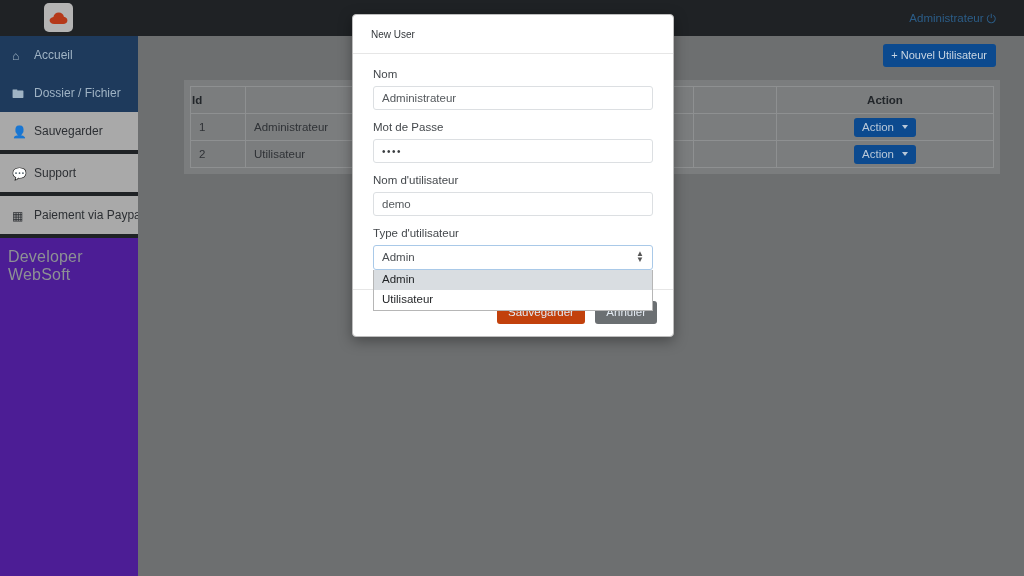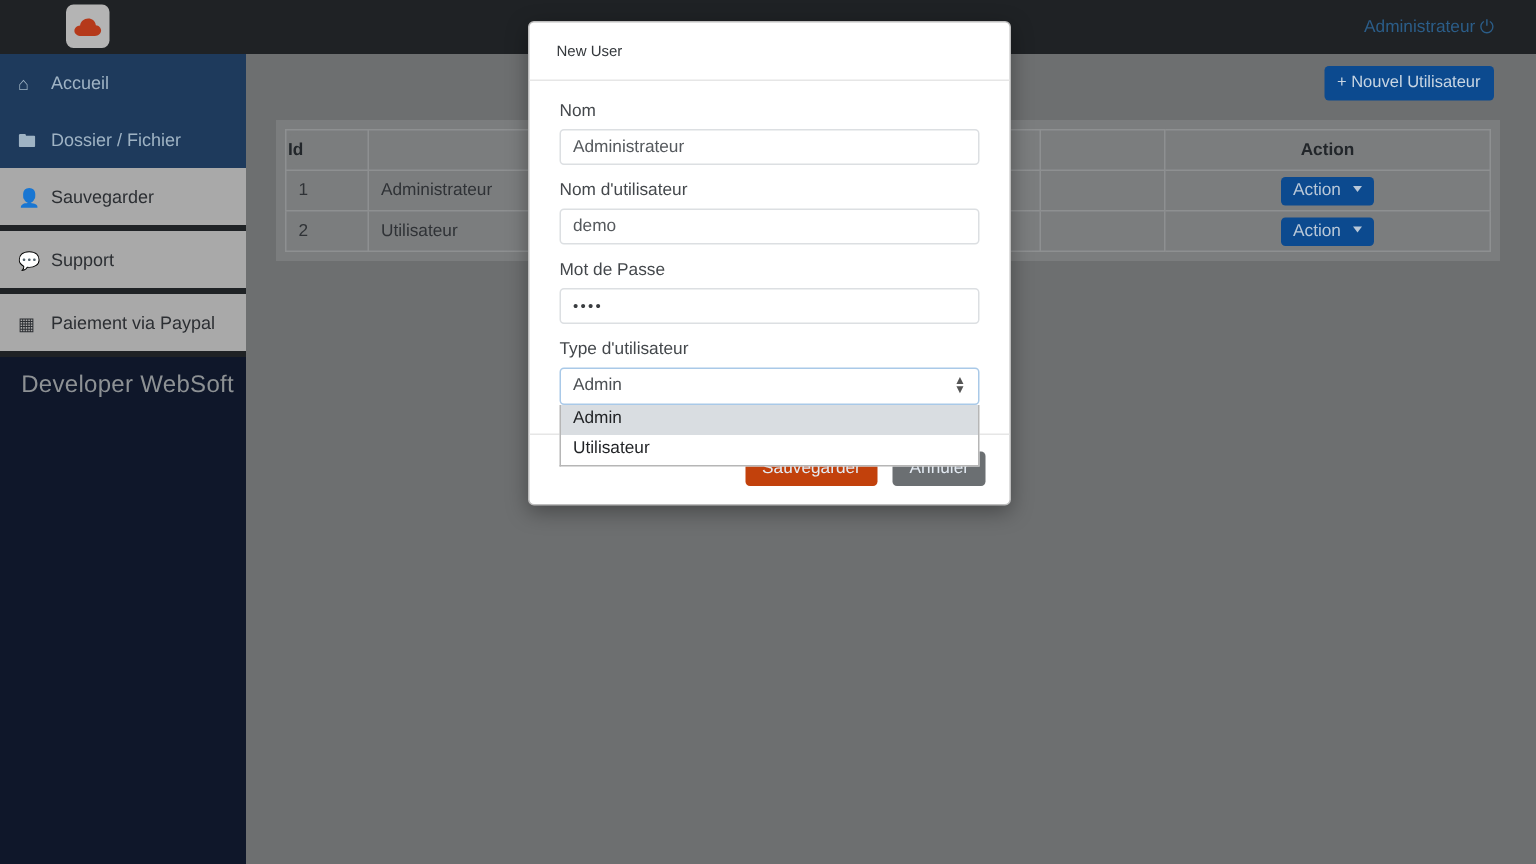--- a/index.html
+++ b/index.html
@@ -60,23 +60,23 @@
     margin-left: 3px;
     font-size: 12px;
     vertical-align: -1px;
   }
 
   
   .sidebar {
     position: absolute;
     top: 36px;
     left: 0;
-    width: 164px;
+    width: 138px;
     height: 540px;
-    background: #0f172a;
+    background: #4c1d95;
     z-index: 2;
   }
   .nav-item {
     height: 38px;
     line-height: 38px;
     padding-left: 12px;
     font-size: 12px;
     color: #26323c;
     box-sizing: border-box;
     white-space: nowrap;
@@ -88,21 +88,21 @@
     display: inline-block;
     width: 17px;
     margin-right: 5px;
     text-align: left;
     vertical-align: -1px;
   }
   .nav-gap { height: 4px; background: #1f2225; }
 
   .promo {
     padding: 10px 8px 0 8px;
-    text-align: right;
+    text-align: left;
   }
   .promo-title {
     font-size: 16px;
     color: #8d9194;
     letter-spacing: .2px;
     margin-bottom: 9px;
   }
   .promo-body {
     font-size: 11px;
     line-height: 14px;
@@ -391,27 +391,27 @@
       <div class="modal-title">New User</div>
     </div>
     <div class="modal-body">
 
       <div class="field">
         <label class="field-label">Nom</label>
         <input class="field-input" type="text" value="Administrateur" style="">
       </div>
 
       <div class="field">
+        <label class="field-label">Mot de Passe</label>
+        <input class="field-input pw" type="text" value="••••" style="">
+      </div>
+
+      <div class="field">
         <label class="field-label">Nom d'utilisateur</label>
         <input class="field-input" type="text" value="demo" style="">
-      </div>
-
-      <div class="field">
-        <label class="field-label">Mot de Passe</label>
-        <input class="field-input pw" type="text" value="••••" style="">
       </div>
 
       <div class="field">
         <label class="field-label">Type d'utilisateur</label>
         <div class="select-wrap">
           <div class="select-box">
             <span>Admin</span>
             <span class="select-arrows">
                 <span>▲</span>
                 <span>▼</span>

